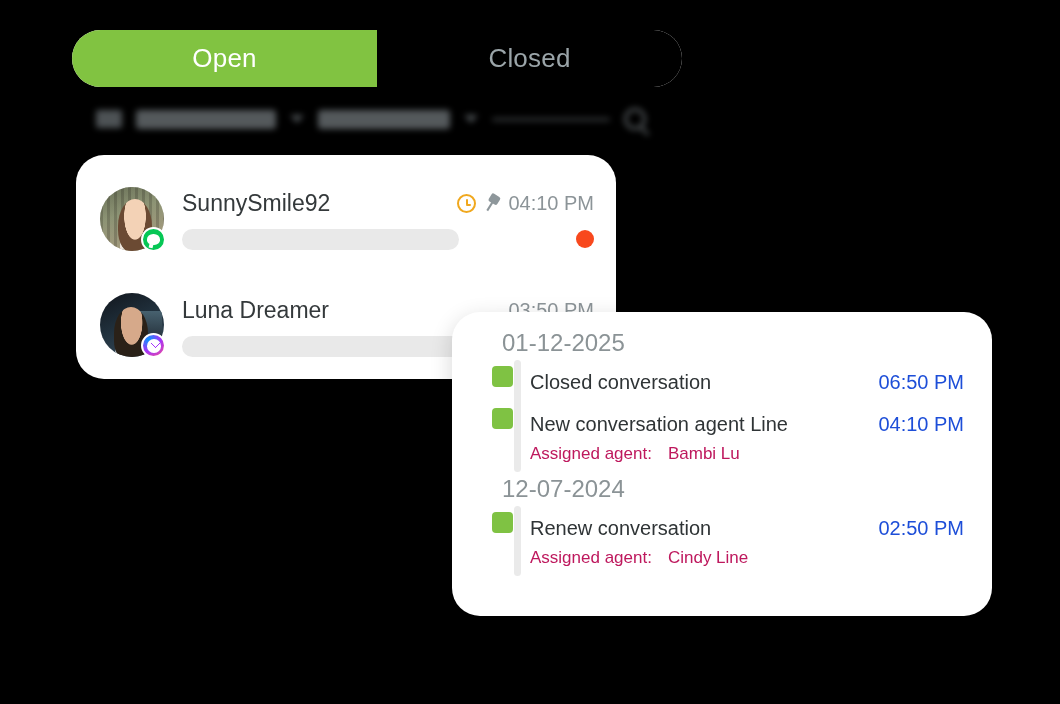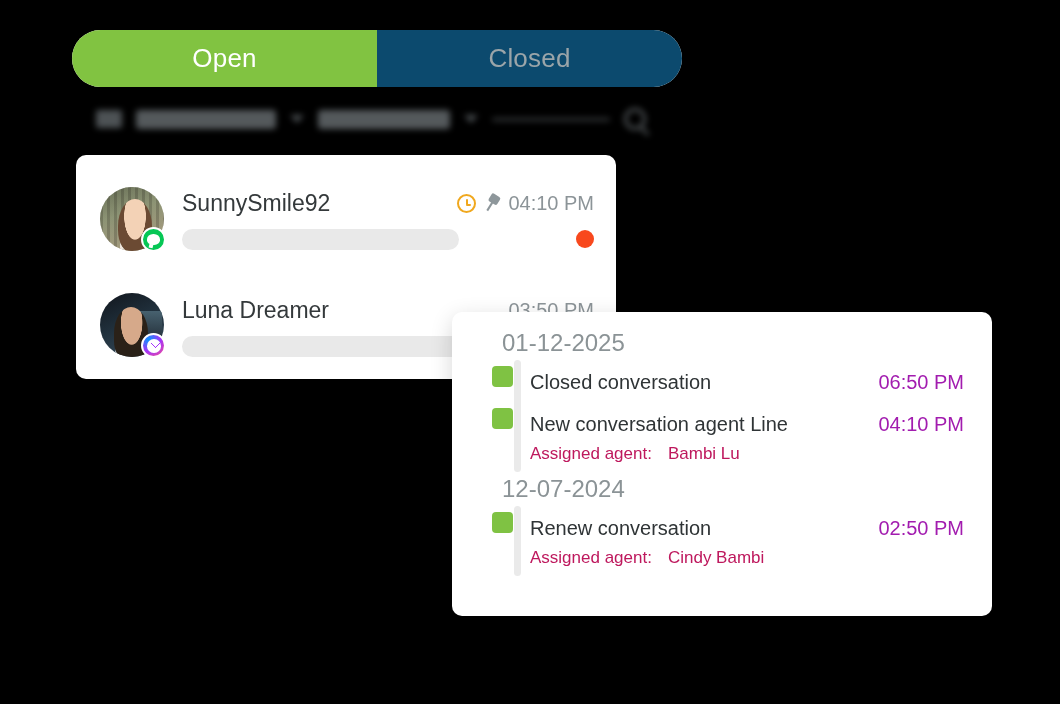--- a/index.html
+++ b/index.html
@@ -22,21 +22,21 @@
     box-shadow:0 1px 3px rgba(0,0,0,0.10);
   }
   .tab {
     flex:1 1 50%;
     display:flex; align-items:center; justify-content:center;
     font-size:26px; letter-spacing:0.2px;
     cursor:pointer;
     user-select:none;
   }
   .tab.active { background:#81c341; color:#ffffff; }
-  .tab.inactive { background:#0c4a6e; color:#9ba5a9; }
+  .tab.inactive { background:#000000; color:#9ba5a9; }
 
   
   .toolbar {
     position:absolute; left:96px; top:102px;
     width:550px; height:34px;
     display:flex; align-items:center; gap:14px;
     filter:blur(3.2px);
     opacity:0.55;
   }
   .tb-icon {
@@ -74,21 +74,21 @@
     width:10px; height:3px;
     background:#9aa3a8;
     transform:rotate(45deg);
     border-radius:2px;
   }
 
   
   .card {
     position:absolute;
     background:#ffffff;
-    border-radius:10px;
+    border-radius:28px;
     box-shadow:0 6px 22px rgba(0,0,0,0.16);
   }
   #conv-card { left:76px; top:155px; width:540px; height:224px; }
   #log-card  { left:452px; top:312px; width:540px; height:304px; }
 
   
   .conv-row {
     position:absolute;
     left:24px;
     width:494px;
@@ -256,21 +256,21 @@
   }
   .log-marker {
     position:absolute;
     left:-38px;
     width:21px; height:21px;
     background:#7fc243;
     border-radius:4px;
     margin-top:0;
   }
   .log-title { font-size:20px; color:#2f3436; white-space:nowrap; }
-  .log-time { margin-left:auto; font-size:20px; color:#a21caf; white-space:nowrap; }
+  .log-time { margin-left:auto; font-size:20px; color:#1d4ed8; white-space:nowrap; }
   .log-agent {
     display:flex; align-items:center; gap:16px;
     height:28px;
     font-size:17px;
   }
   .agent-label { color:#be185d; }
   .agent-name { color:#be185d; }
 </style>
 </head>
 <body>
@@ -376,21 +376,21 @@
         <div class="log-rail"></div>
 
         <div class="log-item">
           <div class="log-marker"></div>
           <div class="log-line">
             <span class="log-title">Renew conversation</span>
             <span class="log-time">02:50 PM</span>
           </div>
           <div class="log-agent">
             <span class="agent-label">Assigned agent:</span>
-            <span class="agent-name">Cindy Bambi</span>
+            <span class="agent-name">Cindy Line</span>
           </div>
         </div>
       </div>
 
     </div>
   </div>
 
 </div>
 
 </body></html>

